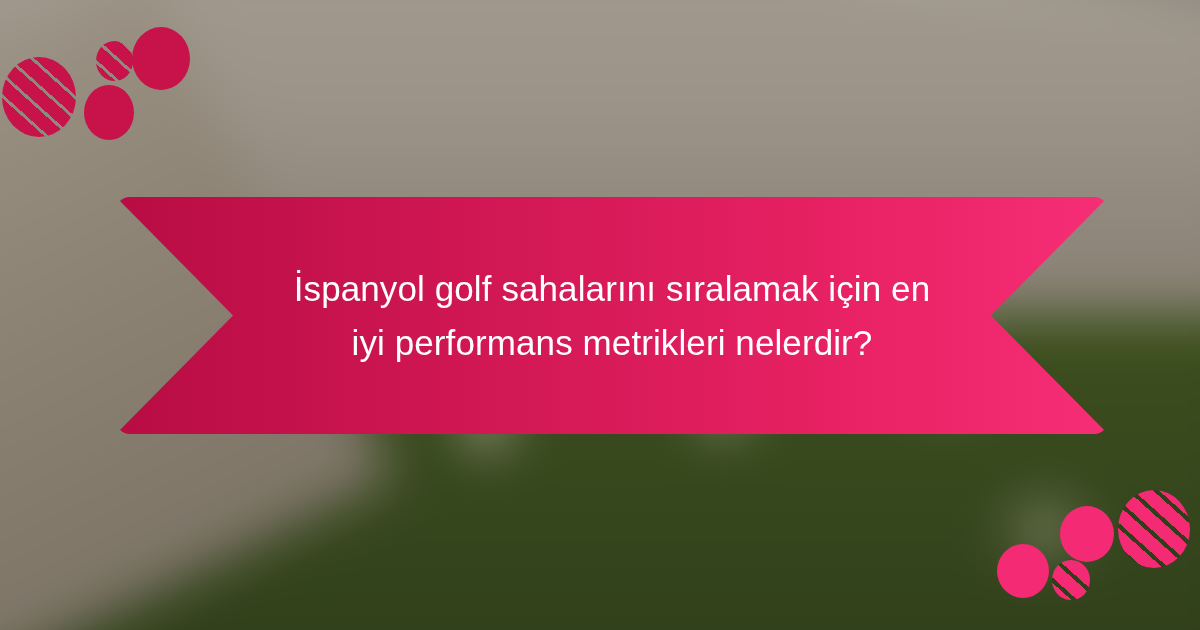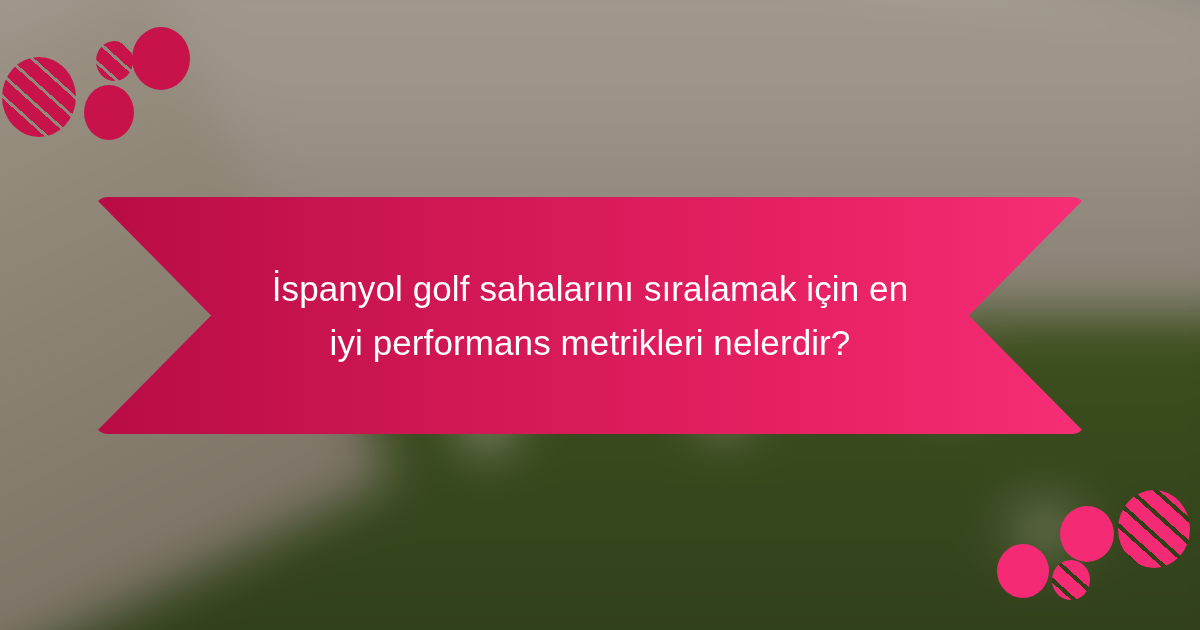--- a/index.html
+++ b/index.html
@@ -114,21 +114,21 @@
   
   .cluster-br { right: 0; bottom: 0; width: 220px; height: 160px; }
   .d-br-1 { right: 86px;  bottom: 68px; width: 54px; height: 56px; }  
   .d-br-2 { right: 151px; bottom: 32px; width: 52px; height: 54px; }  
   .d-br-3 { right: 110px; bottom: 30px; width: 38px; height: 40px; }  
   .d-br-4 { right: 10px;  bottom: 62px; width: 72px; height: 78px; }  
 
   
   .ribbon {
     position: absolute;
-    left: 94px;
+    left: 116px;
     top: 197px;
     width: 992px;
     height: 237px;
     background: linear-gradient(90deg, #B80C44 0%, #C7134E 22%, #D81A59 48%, #E82264 74%, #F62E76 100%);
     border-radius: 14px;
     -webkit-clip-path: polygon(
       0% 0%, 100% 0%,
       100% 0%, 88.2% 50%, 100% 100%,
       100% 100%, 0% 100%,
       11.8% 50%

